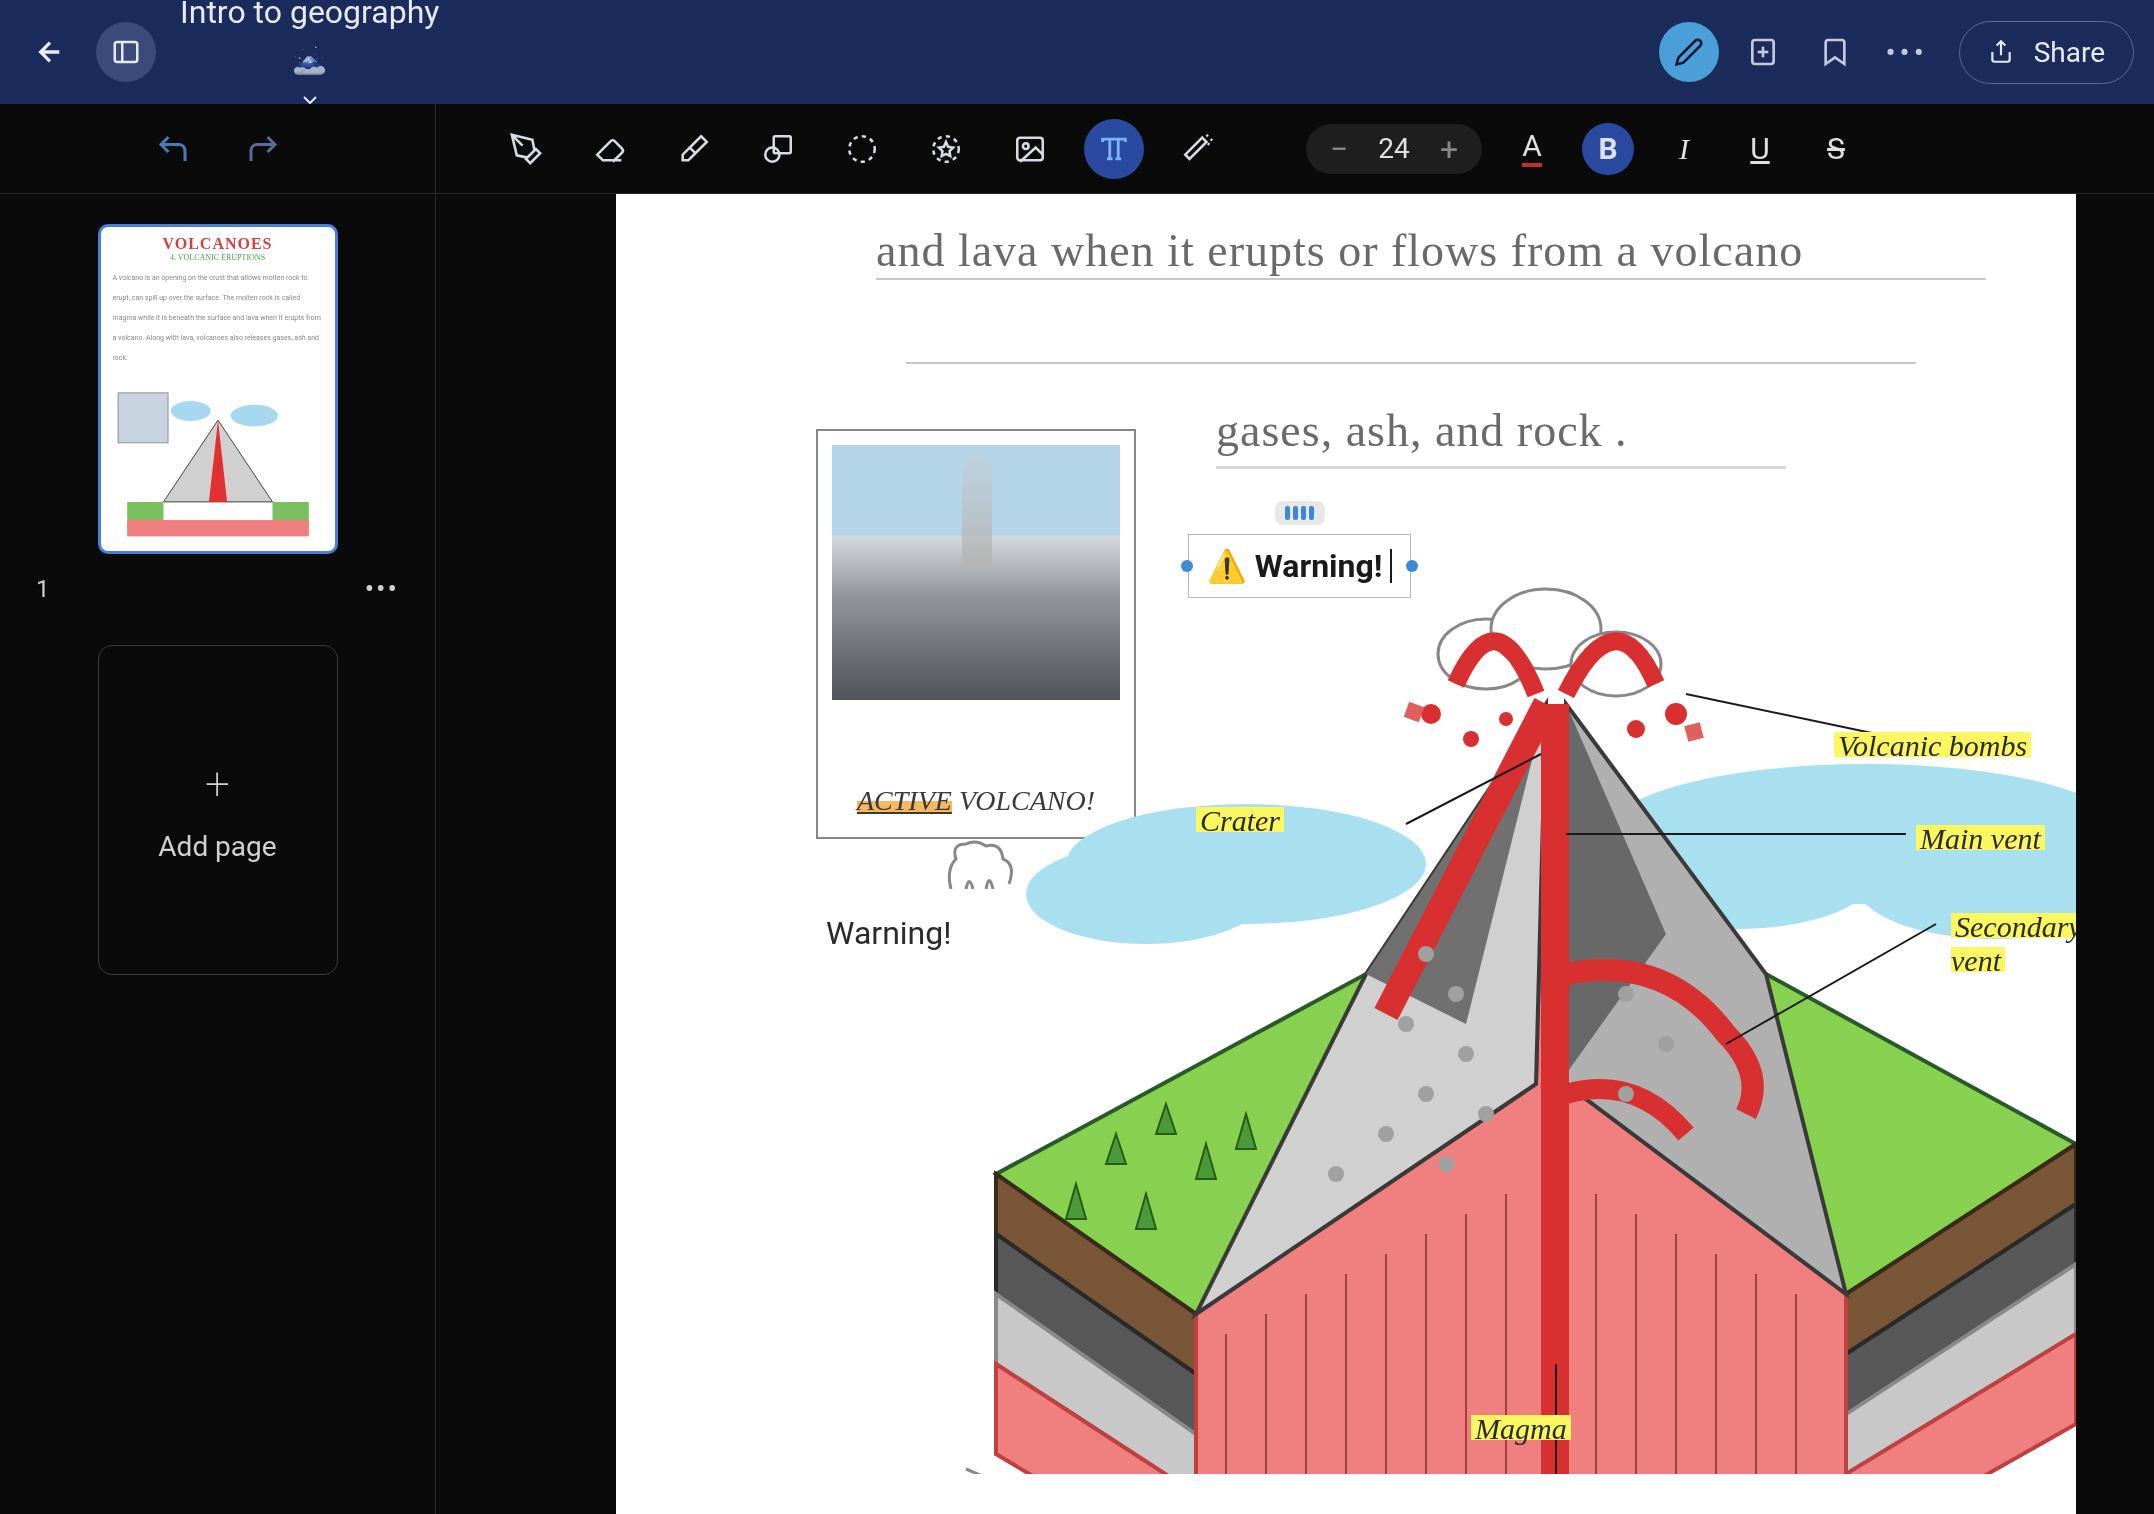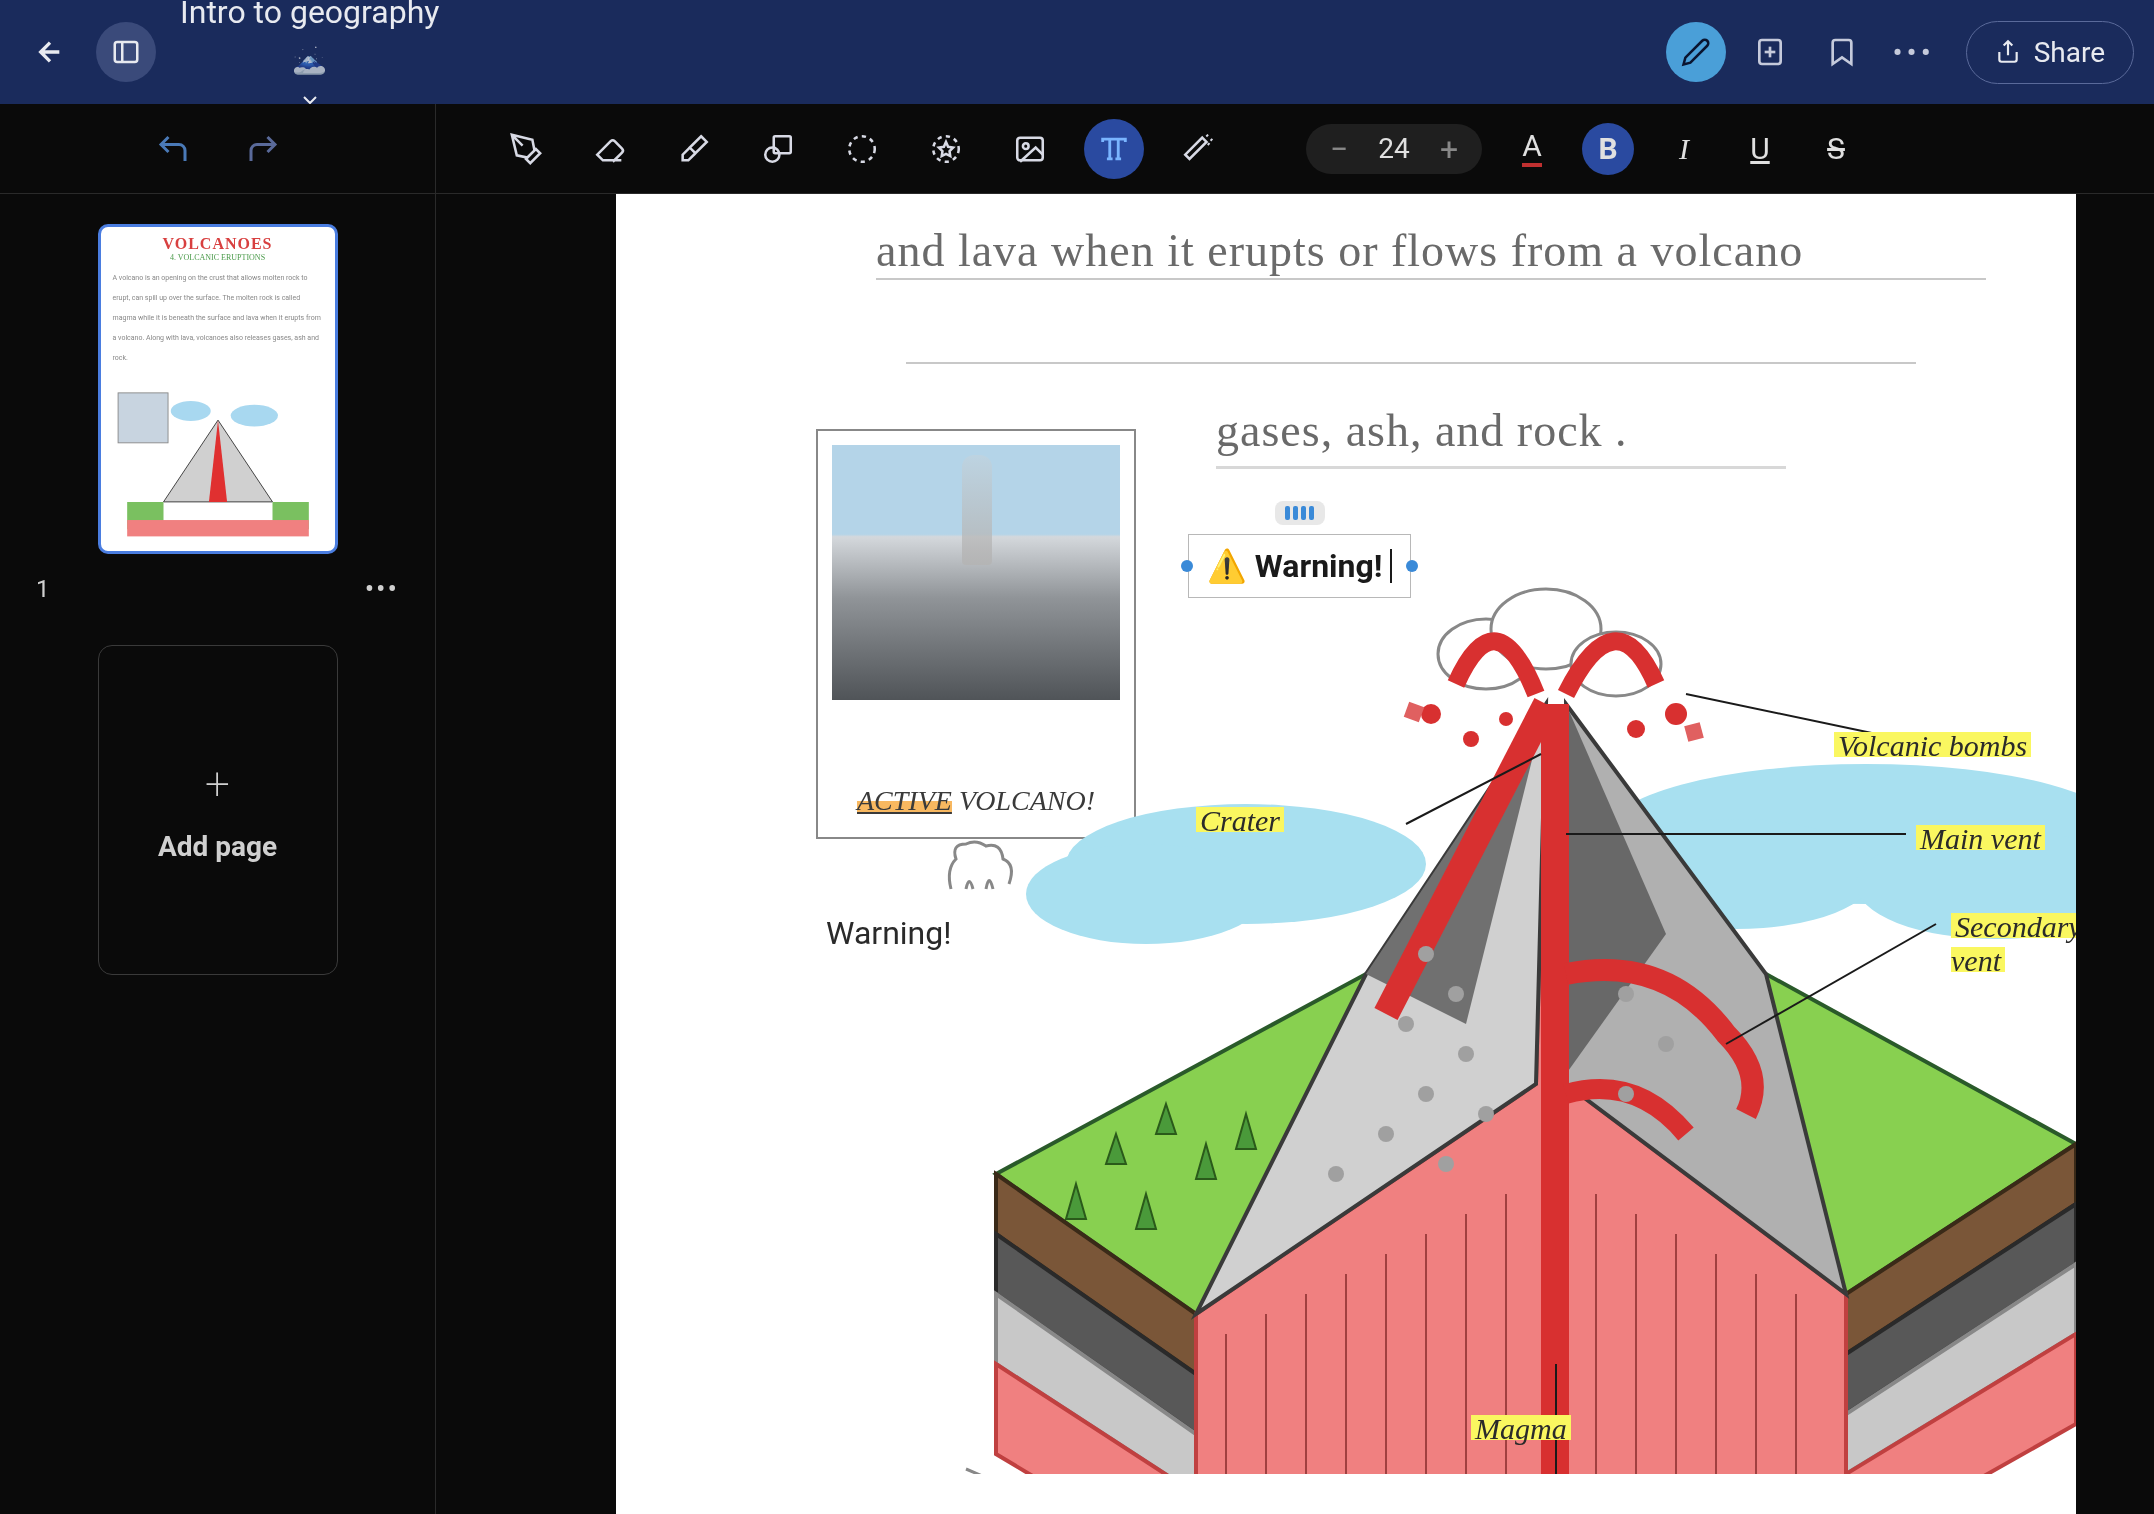--- a/index.html
+++ b/index.html
@@ -56,21 +56,21 @@
   width: 56px; height: 56px;
   display: flex;
   align-items: center;
   justify-content: center;
   color: #c5cadb;
   cursor: pointer;
 }
 .share-btn {
   display: flex;
   align-items: center;
-  gap: 13px;
+  gap: 20px;
   padding: 14px 28px;
   border: 1.5px solid #5a6a9a;
   border-radius: 32px;
   color: #e8eaf0;
   font-size: 28px;
   cursor: pointer;
   margin-left: 8px;
 }
 .main-area {
   display: flex;
@@ -162,21 +162,21 @@
   margin: 40px auto 0;
   display: flex;
   flex-direction: column;
   align-items: center;
   justify-content: center;
   gap: 20px;
   color: #d0d0d0;
   cursor: pointer;
 }
 .add-page-plus { font-size: 44px; font-weight: 200; }
-.add-page-label { font-size: 28px; font-weight: 700; }
+.add-page-label { font-size: 28px; font-weight: 400; }
 .content-area {
   flex: 1;
   display: flex;
   flex-direction: column;
   background: #0a0a0a;
 }
 .toolbar {
   height: 90px;
   display: flex;
   align-items: center;

